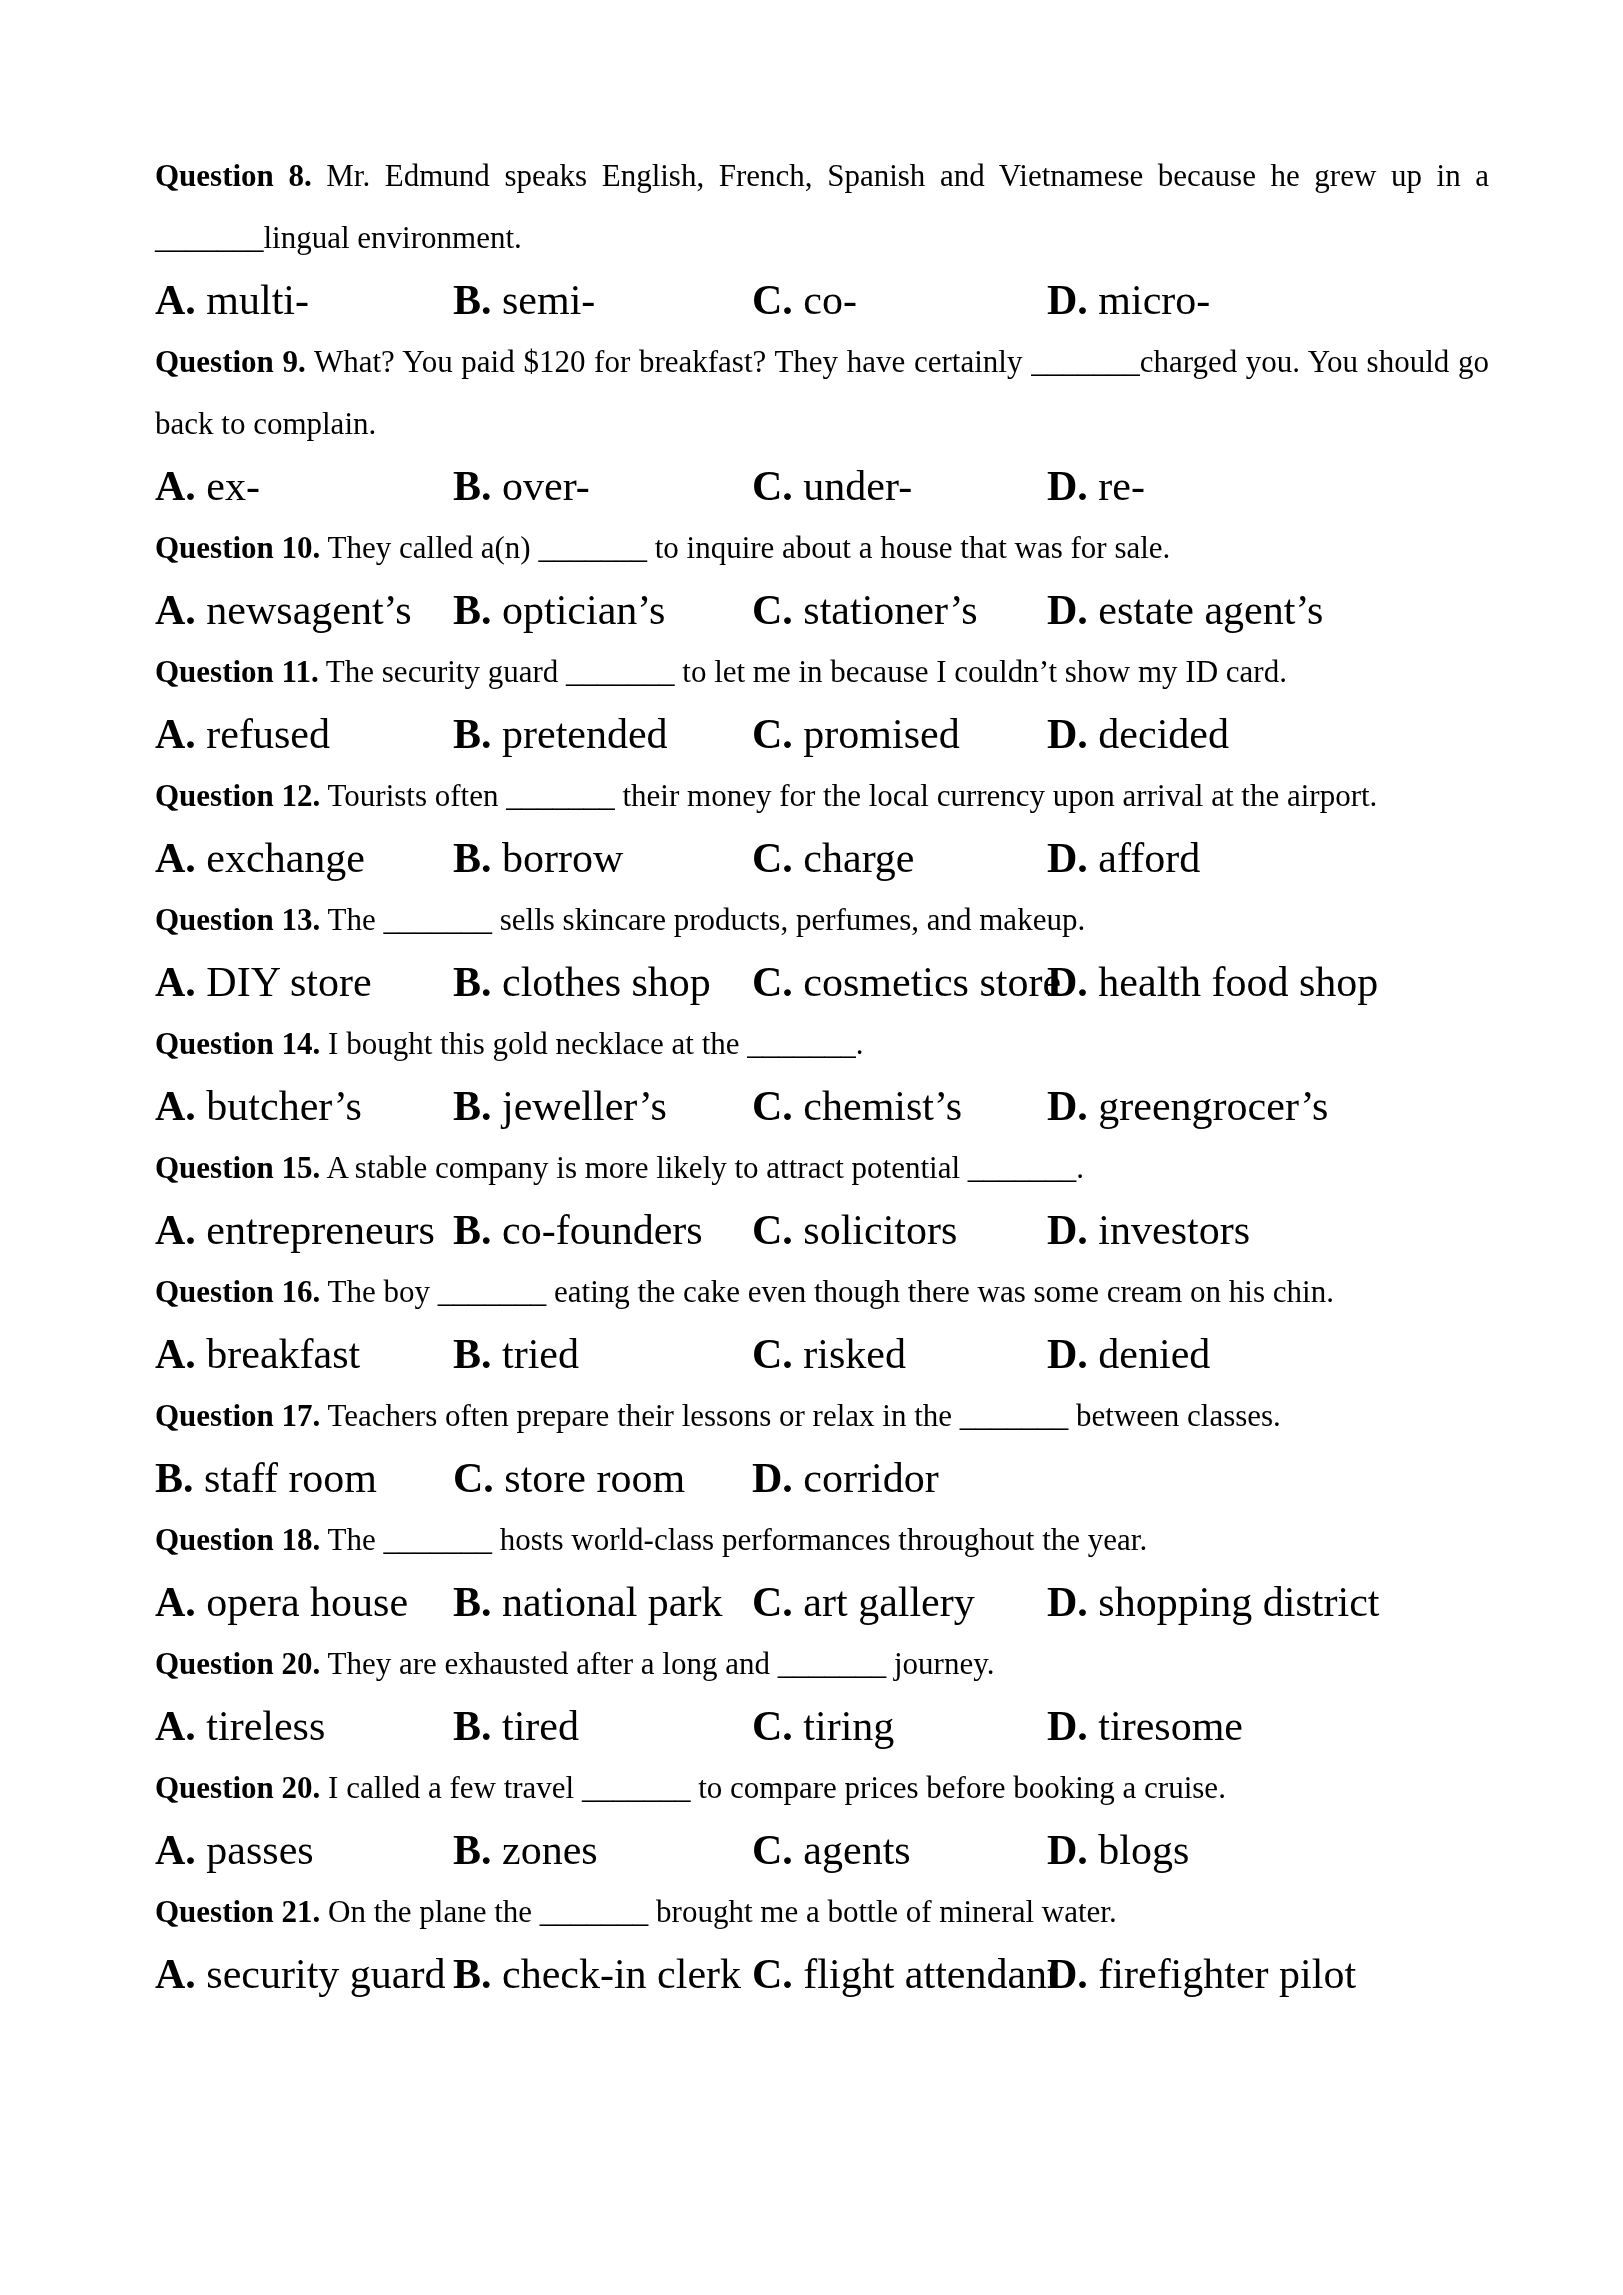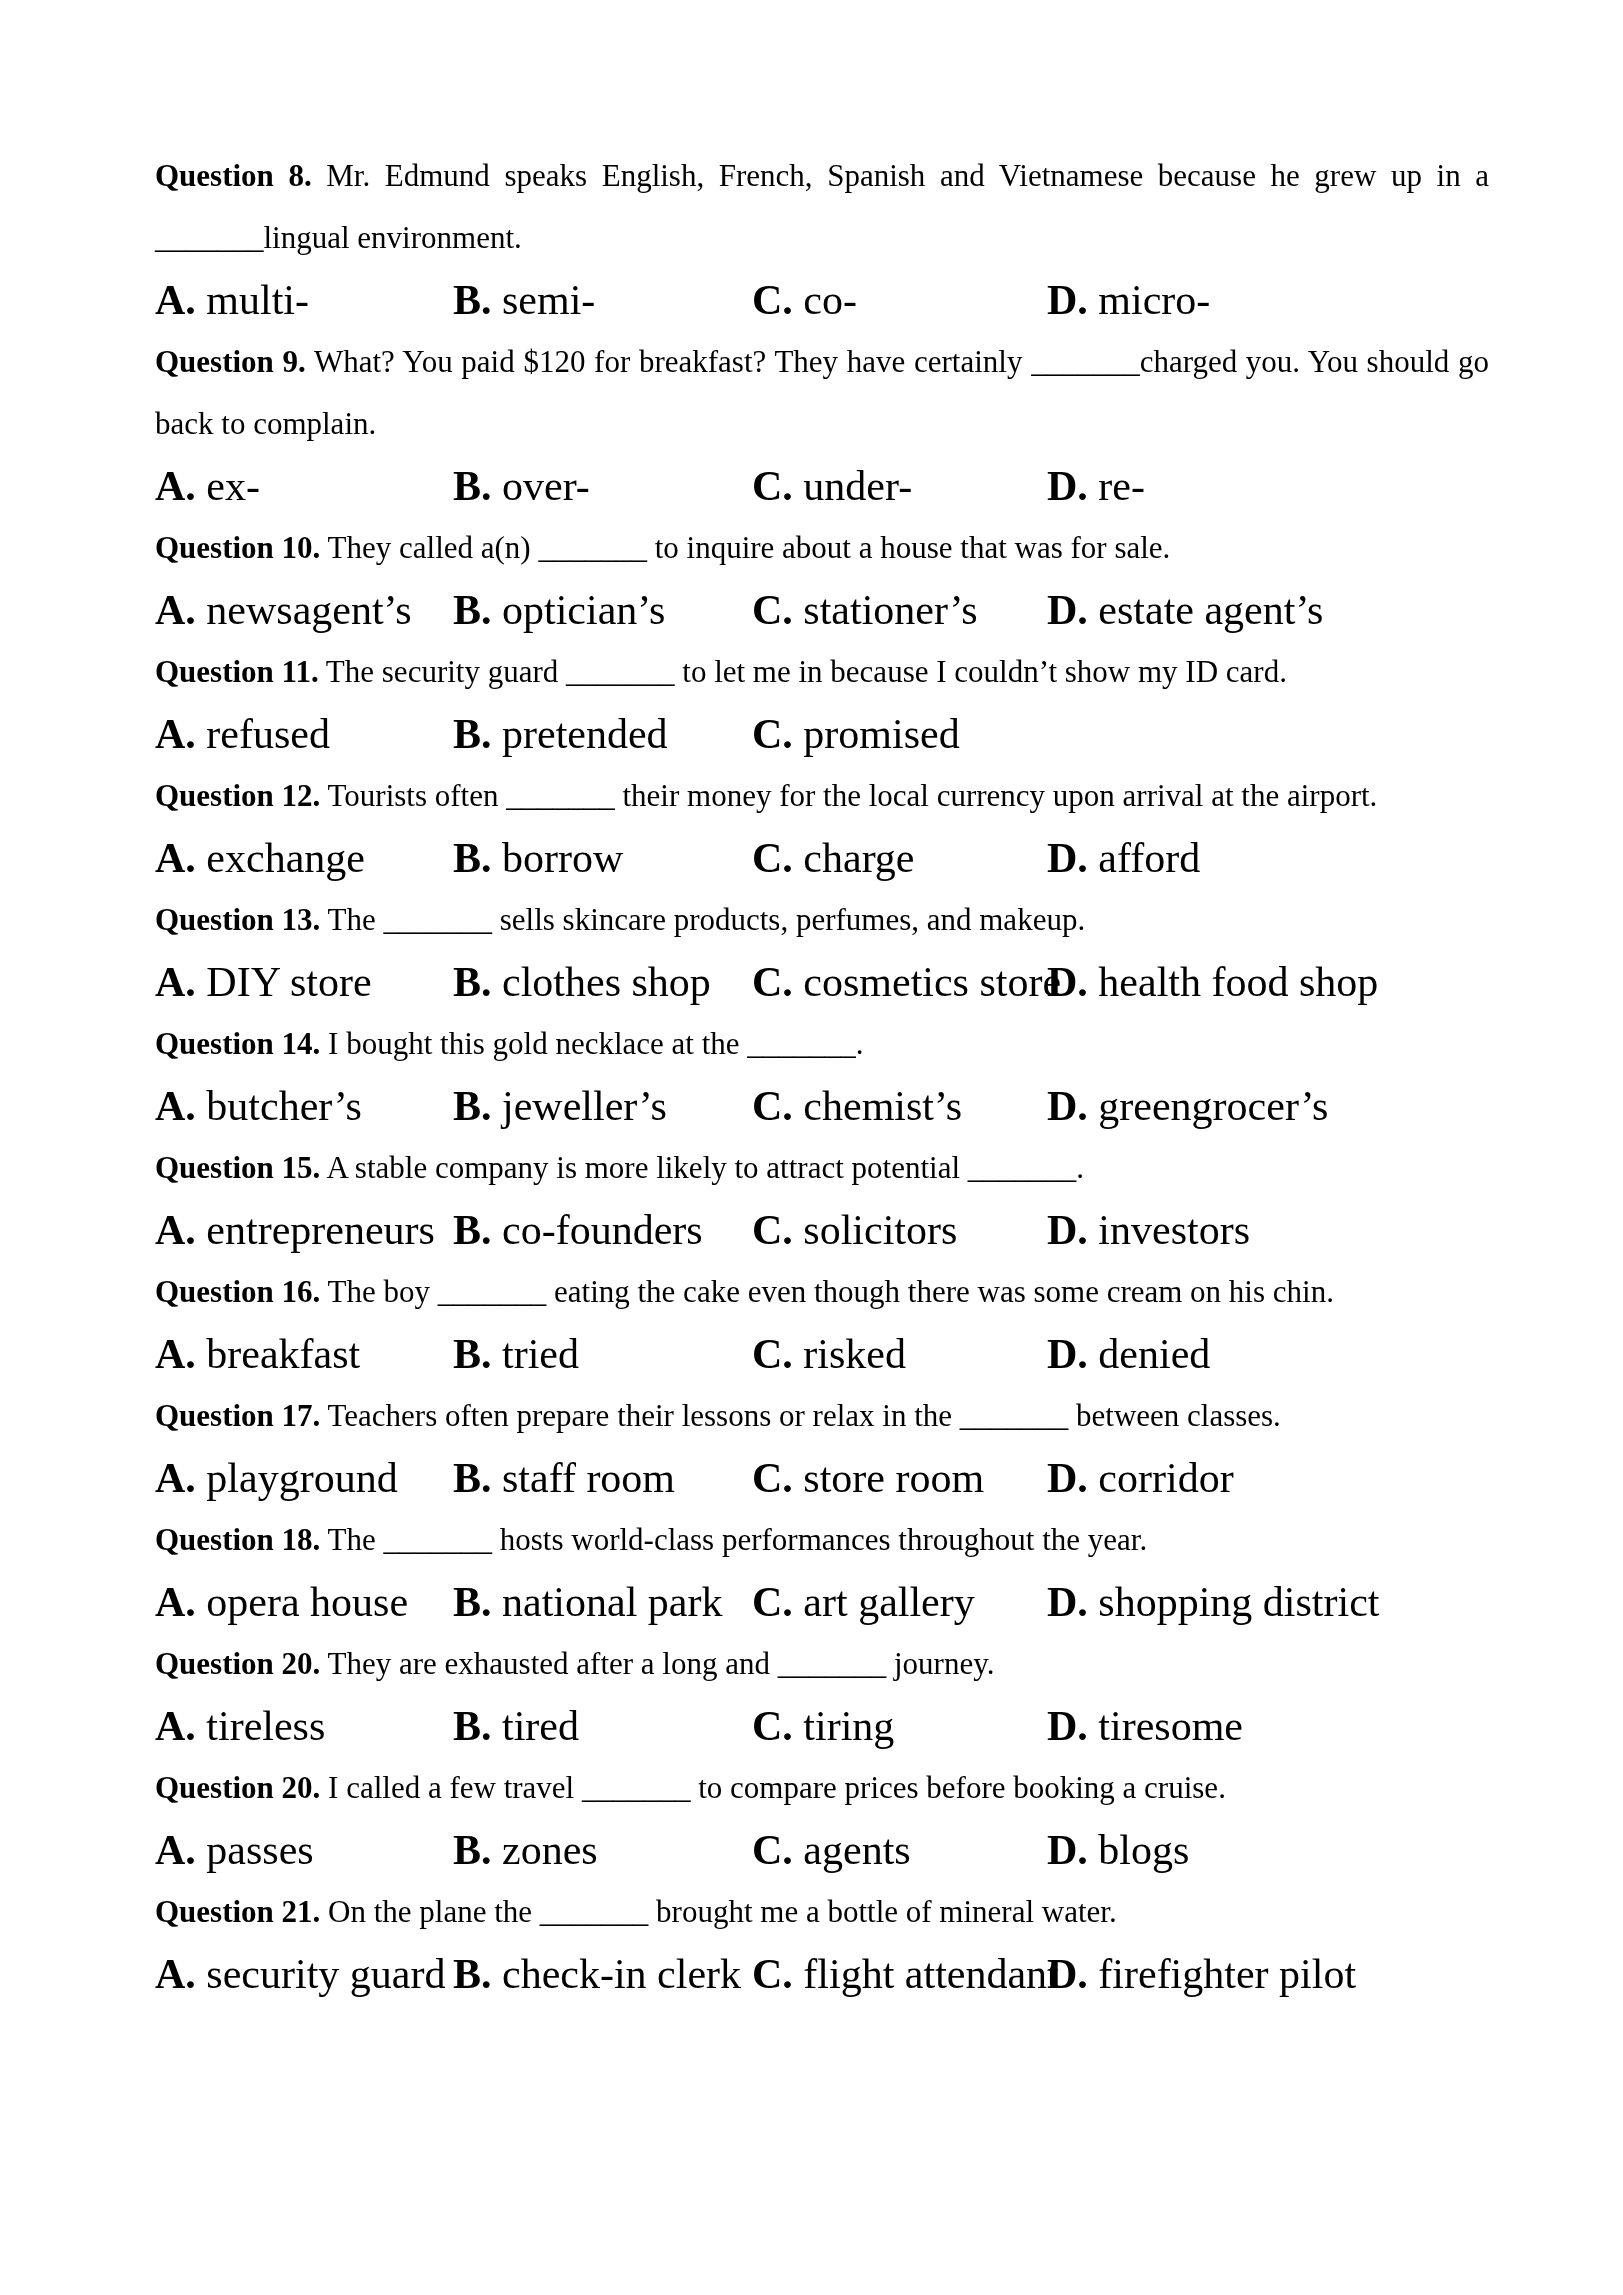--- a/index.html
+++ b/index.html
@@ -74,20 +74,21 @@
       <span class="opt"><b>D.</b> <span>estate agent’s</span></span>
     </div>
   </div>
 
   <div class="question">
     <p class="question-text"><b>Question 11.</b> <span>The security guard _______ to let me in because I couldn’t show my ID card.</span></p>
     <div class="options-row">
       <span class="opt"><b>A.</b> <span>refused</span></span>
       <span class="opt"><b>B.</b> <span>pretended</span></span>
       <span class="opt"><b>C.</b> <span>promised</span></span>
+      <span class="opt"><b>D.</b> <span>decided</span></span>
     </div>
   </div>
 
   <div class="question">
     <p class="question-text"><b>Question 12.</b> <span>Tourists often _______ their money for the local currency upon arrival at the airport.</span></p>
     <div class="options-row">
       <span class="opt"><b>A.</b> <span>exchange</span></span>
       <span class="opt"><b>B.</b> <span>borrow</span></span>
       <span class="opt"><b>C.</b> <span>charge</span></span>
       <span class="opt"><b>D.</b> <span>afford</span></span>
@@ -130,21 +131,20 @@
       <span class="opt"><b>A.</b> <span>breakfast</span></span>
       <span class="opt"><b>B.</b> <span>tried</span></span>
       <span class="opt"><b>C.</b> <span>risked</span></span>
       <span class="opt"><b>D.</b> <span>denied</span></span>
     </div>
   </div>
 
   <div class="question">
     <p class="question-text"><b>Question 17.</b> <span>Teachers often prepare their lessons or relax in the _______ between classes.</span></p>
     <div class="options-row">
-      <span class="opt"><b>A.</b> <span>playground</span></span>
       <span class="opt"><b>B.</b> <span>staff room</span></span>
       <span class="opt"><b>C.</b> <span>store room</span></span>
       <span class="opt"><b>D.</b> <span>corridor</span></span>
     </div>
   </div>
 
   <div class="question">
     <p class="question-text"><b>Question 18.</b> <span>The _______ hosts world-class performances throughout the year.</span></p>
     <div class="options-row">
       <span class="opt"><b>A.</b> <span>opera house</span></span>

